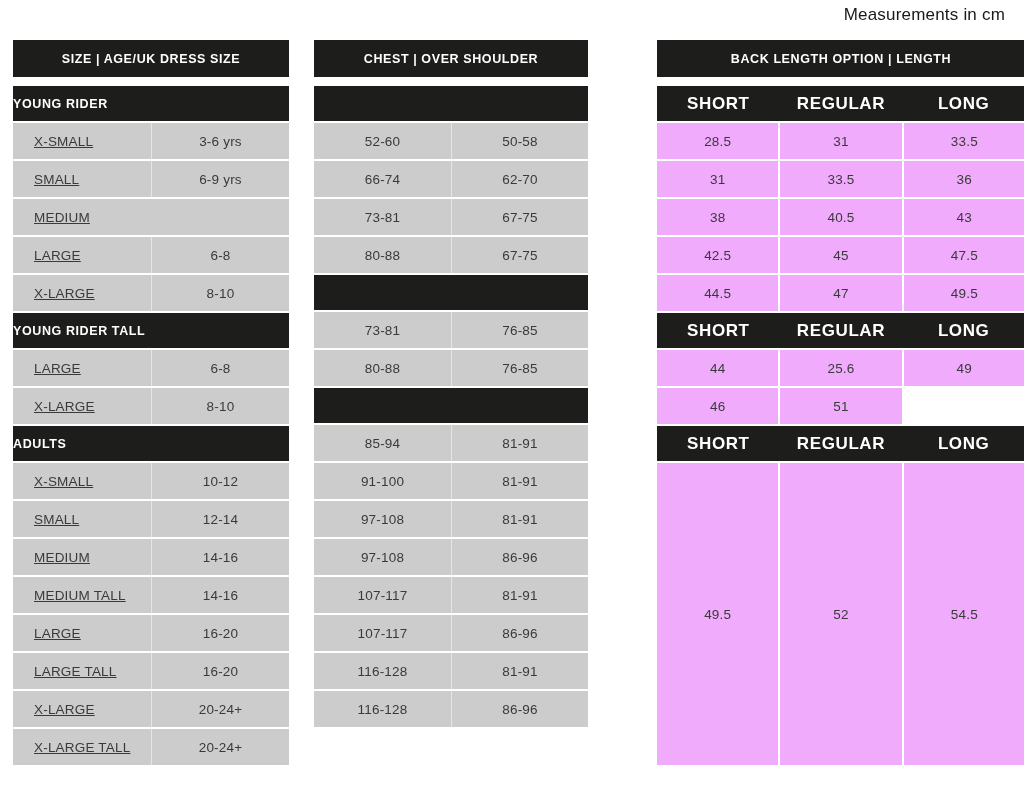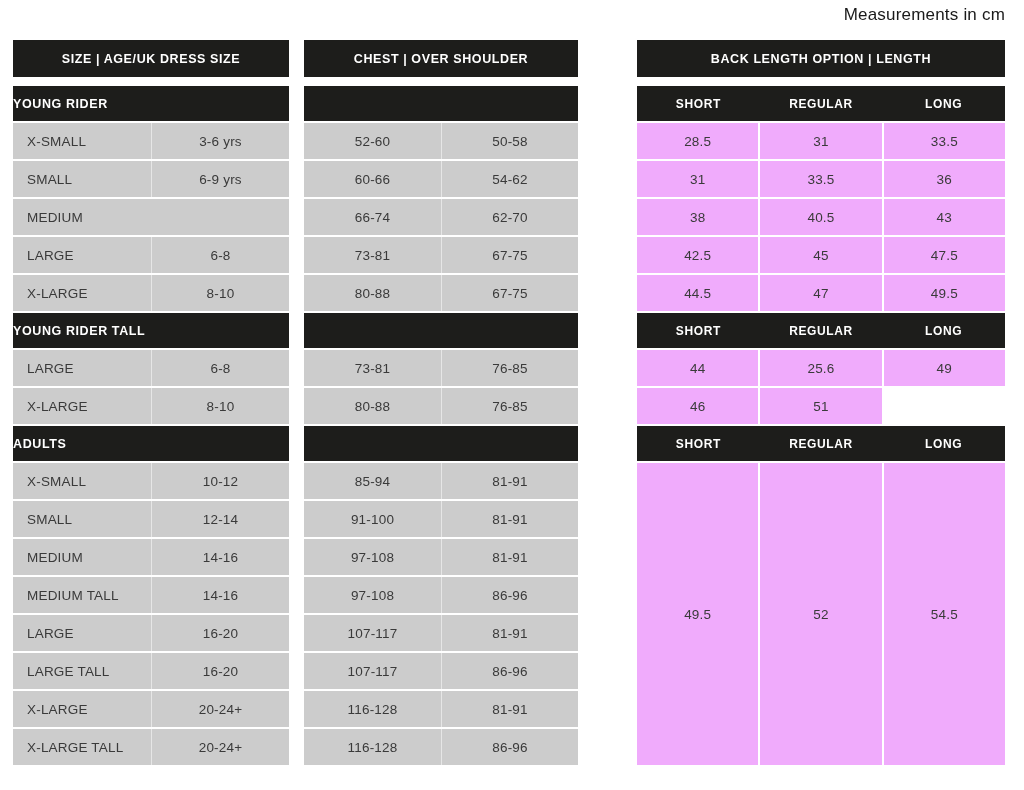--- a/index.html
+++ b/index.html
@@ -15,21 +15,21 @@
     position: absolute;
     top: 5px; right: 19px;
     font-size: 17px;
     color: #1a1a1a;
     letter-spacing: 0.2px;
   }
   .tables {
     position: absolute;
     top: 40px; left: 13px;
     display: flex;
-    gap: 15px;
+    gap: 25px;
   }
   .table { display: flex; flex-direction: column; }
   .t-size  { width: 276px; }
   .t-chest { width: 274px; }
   .t-back  { width: 412px; padding-left: 44px; }
   .main-header {
     height: 37px;
     background: #1d1d1b;
     color: #ffffff;
     display: flex; align-items: center; justify-content: center;
@@ -51,21 +51,21 @@
   }
   .section-header.blank { padding-left: 0; }
   .col-header {
     height: 35px;
     background: #1d1d1b;
     color: #ffffff;
     display: grid;
     grid-template-columns: 1fr 1fr 1fr;
     align-items: center;
     font-weight: bold;
-    font-size: 12px;
+    font-size: 17px;
     letter-spacing: 0.6px;
     flex: 0 0 auto;
   }
   .col-header .col-label { text-align: center; }
   .row { height: 36px; flex: 0 0 auto; }
   .row.cols2 {
     display: grid;
     grid-template-columns: 1fr 1fr;
     background: #cccccc;
   }
@@ -77,21 +77,21 @@
   }
   .row.merged { height: 302px; }
   .cell {
     font-size: 13.5px;
     color: #3a3a3a;
     letter-spacing: 0.2px;
     display: flex;
     align-items: center;
     min-width: 0;
   }
-  .left-cell   { justify-content: flex-start; padding-left: 14px; }
+  .left-cell   { justify-content: flex-start; padding-left: 21px; text-decoration: underline; }
   .center-cell { justify-content: center; }
   .divided     { border-left: 1px solid rgba(255,255,255,0.5); }
   .row.cols3 .cell { background: #f0abfc; justify-content: center; }
 </style>
 </head>
 <body>
 
 <div class="page">
 
   <div class="note">Measurements in cm</div>
@@ -170,24 +170,20 @@
 
     <section class="table t-chest">
       <header class="main-header">
         <span>CHEST | OVER SHOULDER</span>
       </header>
       <div class="table-body" id="body-chest">
           <div class="section-header blank"></div>
           <div class="row cols2">
             <div class="cell center-cell">52-60</div>
             <div class="cell center-cell divided">50-58</div>
-          </div>
-          <div class="row cols2">
-            <div class="cell center-cell">60-66</div>
-            <div class="cell center-cell divided">54-62</div>
           </div>
           <div class="row cols2">
             <div class="cell center-cell">66-74</div>
             <div class="cell center-cell divided">62-70</div>
           </div>
           <div class="row cols2">
             <div class="cell center-cell">73-81</div>
             <div class="cell center-cell divided">67-75</div>
           </div>
           <div class="row cols2">

